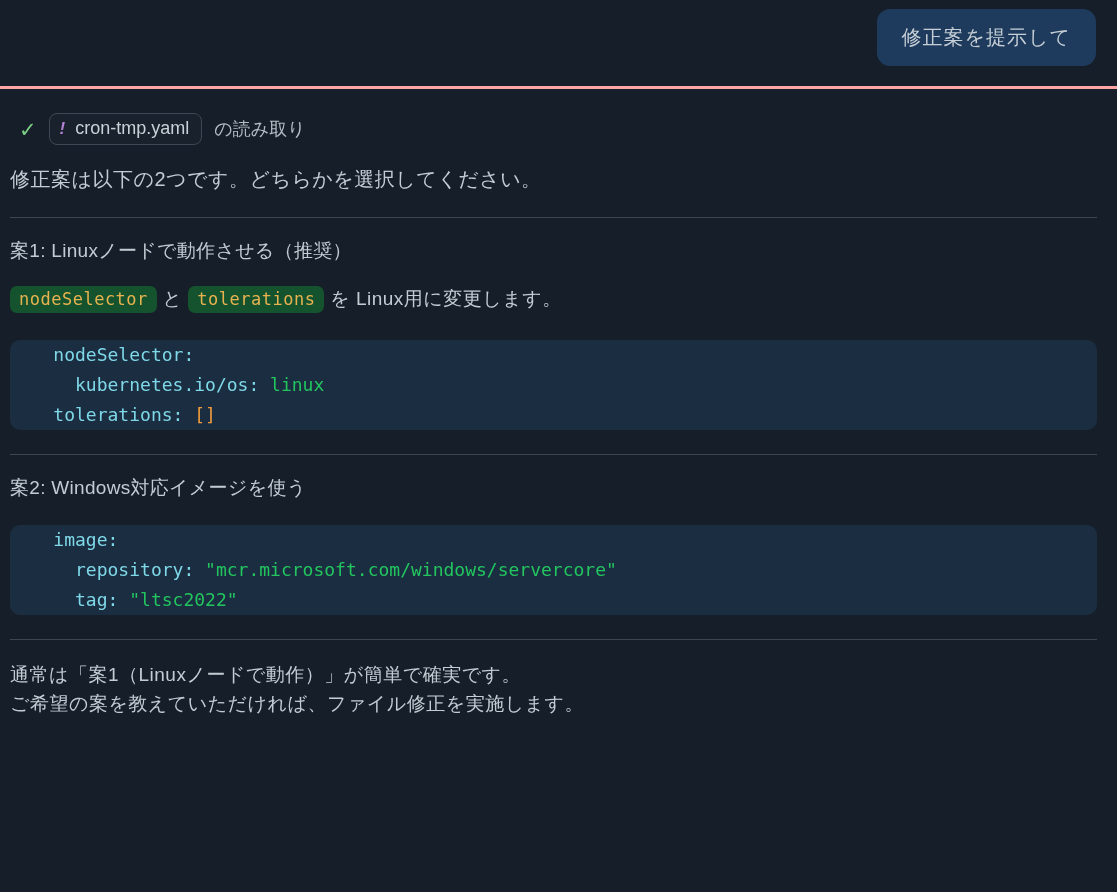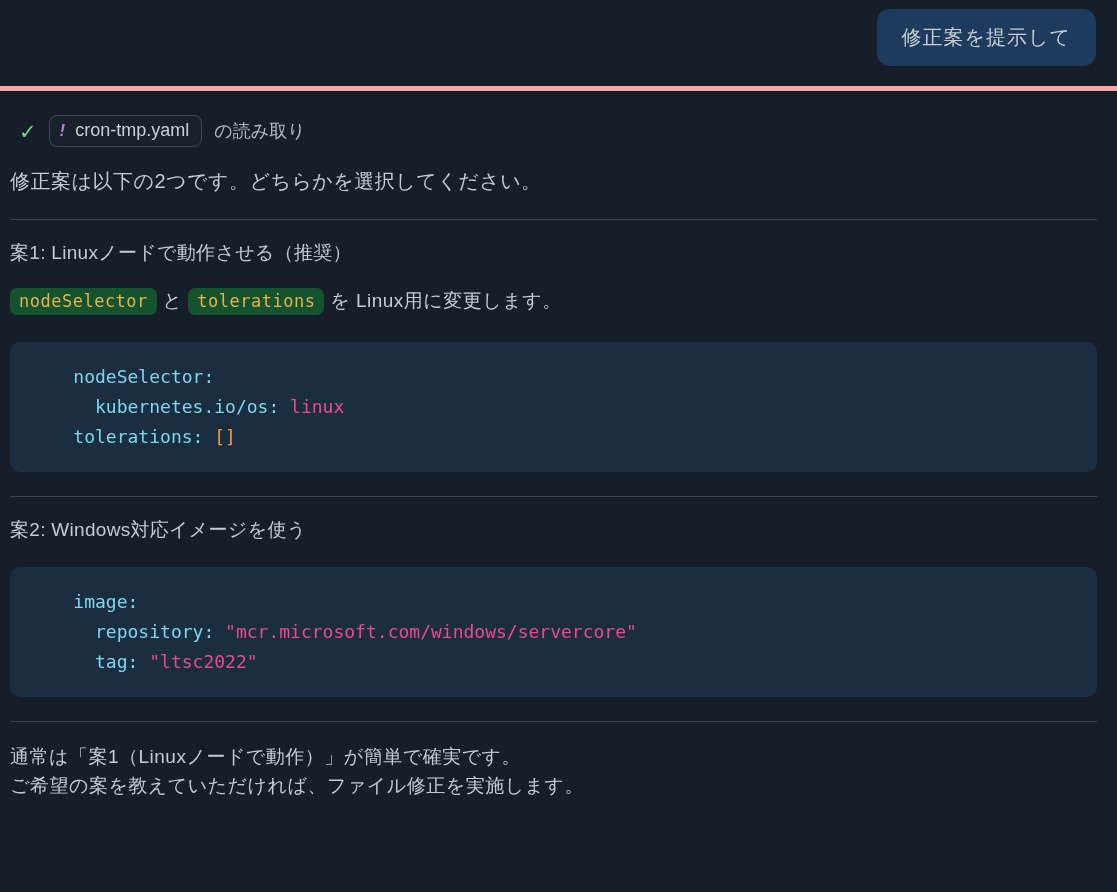--- a/index.html
+++ b/index.html
@@ -3,21 +3,21 @@
 <meta charset="utf-8">
 <style>
   html,body { margin:0; padding:0; }
   body {
     width:1117px; height:892px;
     background:#161f29;
     color:#c3ccd4;
     font-family:"Liberation Sans","DejaVu Sans",sans-serif;
     overflow:hidden;
   }
-  .header { height:86px; border-bottom:5px solid #fca5a5; position:relative; }
+  .header { height:86px; border-bottom:3px solid #fca5a5; position:relative; }
   .bubble {
     position:absolute; top:9px; right:21px;
     background:#1e3a5c; border-radius:13px;
     padding:15px 25px; font-size:20px; color:#c6cfd6;
     letter-spacing:1px;
   }
   .content { padding:0 20px 0 10px; }
   .tool-row {
     display:flex; align-items:center; gap:12px;
     margin-top:24px; font-size:18px; color:#b4bdc5; height:32px;
@@ -34,26 +34,26 @@
   .rule { border:none; border-top:1px solid #3d464e; margin:24px 0 0; }
   .heading { font-size:19px; margin:20px 0 0; line-height:26px; letter-spacing:0.3px; }
   .inline-para { margin:18px 0 0; font-size:19px; line-height:34px; letter-spacing:0.5px; }
   .icode {
     font-family:"DejaVu Sans Mono","Liberation Mono",monospace;
     font-size:17px; background:#14532d; color:#e7b250;
     border-radius:7px; padding:3px 9px 4px; white-space:nowrap;
   }
   .codeblock {
     background:#1b2e41; border-radius:10px;
-    margin:24px 0 11px; padding:20px;
+    margin:24px 0 11px; 
     font-family:"DejaVu Sans Mono","Liberation Mono",monospace;
     font-size:18px; line-height:30px; white-space:pre;
   }
   .tok-key    { color:#7ed8e8; }
-  .tok-green  { color:#ec4899; }
+  .tok-green  { color:#22c55e; }
   .tok-orange { color:#f09b3d; }
   .closing { margin:20px 0 0; font-size:19px; line-height:29px; letter-spacing:0.5px; }
 </style>
 </head>
 <body>
 
 <div class="header">
   <div class="bubble">修正案を提示して</div>
 </div>
 

